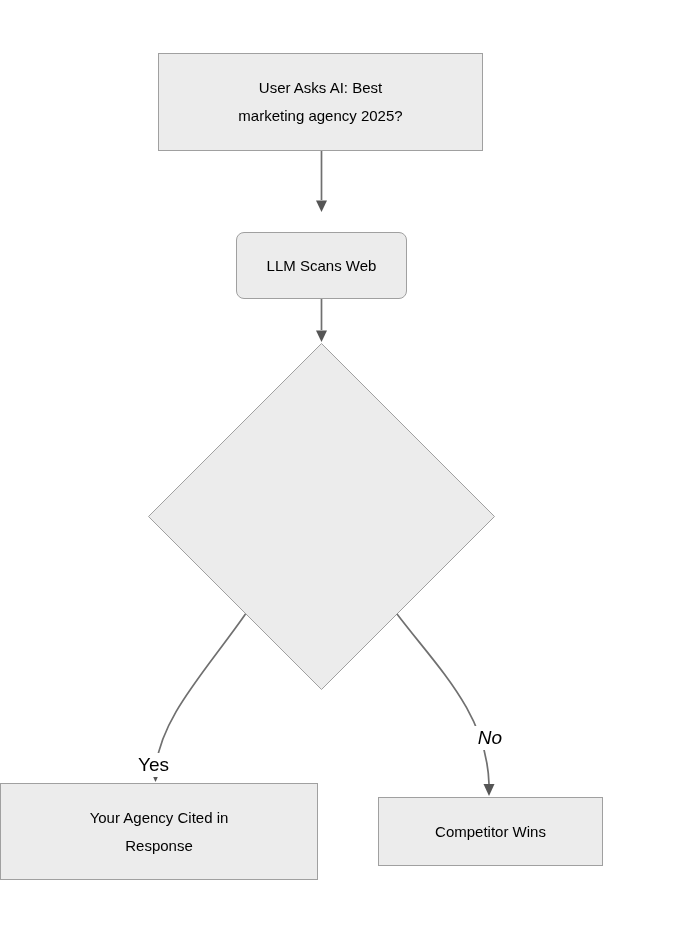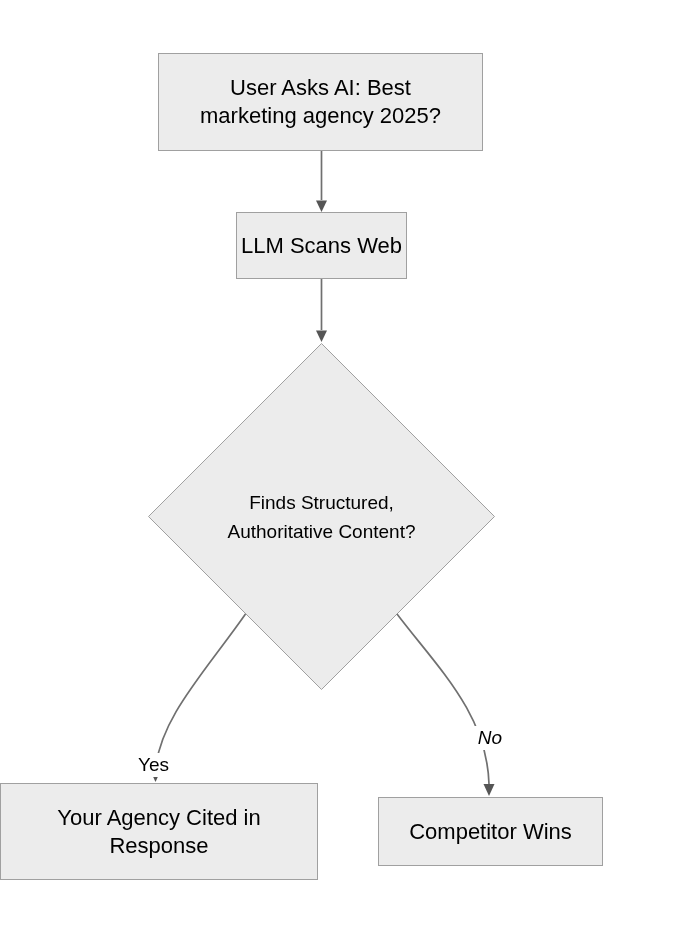--- a/index.html
+++ b/index.html
@@ -44,24 +44,24 @@
     position:absolute;
     box-sizing:border-box;
     background:var(--node_fill);
     border:1px solid var(--node_border);
     display:flex;
     align-items:center;
     justify-content:center;
     text-align:center;
     white-space:pre-line;
     color:var(--text);
-    font-size:22px;
+    font-size:15px;
     line-height:28px;
   }
-  .node.rounded{border-radius:0;}
+  .node.rounded{border-radius:8px;margin-top:20px;}
   .diamond-label{
     position:absolute;
     transform:translate(-50%,-50%);
     text-align:center;
     white-space:pre-line;
     color:var(--text);
     font-size:19px;
     line-height:29px;
   }
   .edge-label{
@@ -98,22 +98,20 @@
 
   <div class="node" style="left:158px;top:53px;width:325px;height:98px;">
     <span>User Asks AI: Best
 marketing agency 2025?</span>
   </div>
 
   <div class="node rounded" style="left:236px;top:212px;width:171px;height:67px;">
     <span>LLM Scans Web</span>
   </div>
 
-  <div class="diamond-label" style="left:321.5px;top:516.5px;">Finds Structured,
-Authoritative Content?</div>
 
   <div class="node" style="left:378px;top:797px;width:225px;height:69px;">
     <span>Competitor Wins</span>
   </div>
 
   <div class="node" style="left:0px;top:783px;width:318px;height:97px;">
     <span>Your Agency Cited in
 Response</span>
   </div>
 

